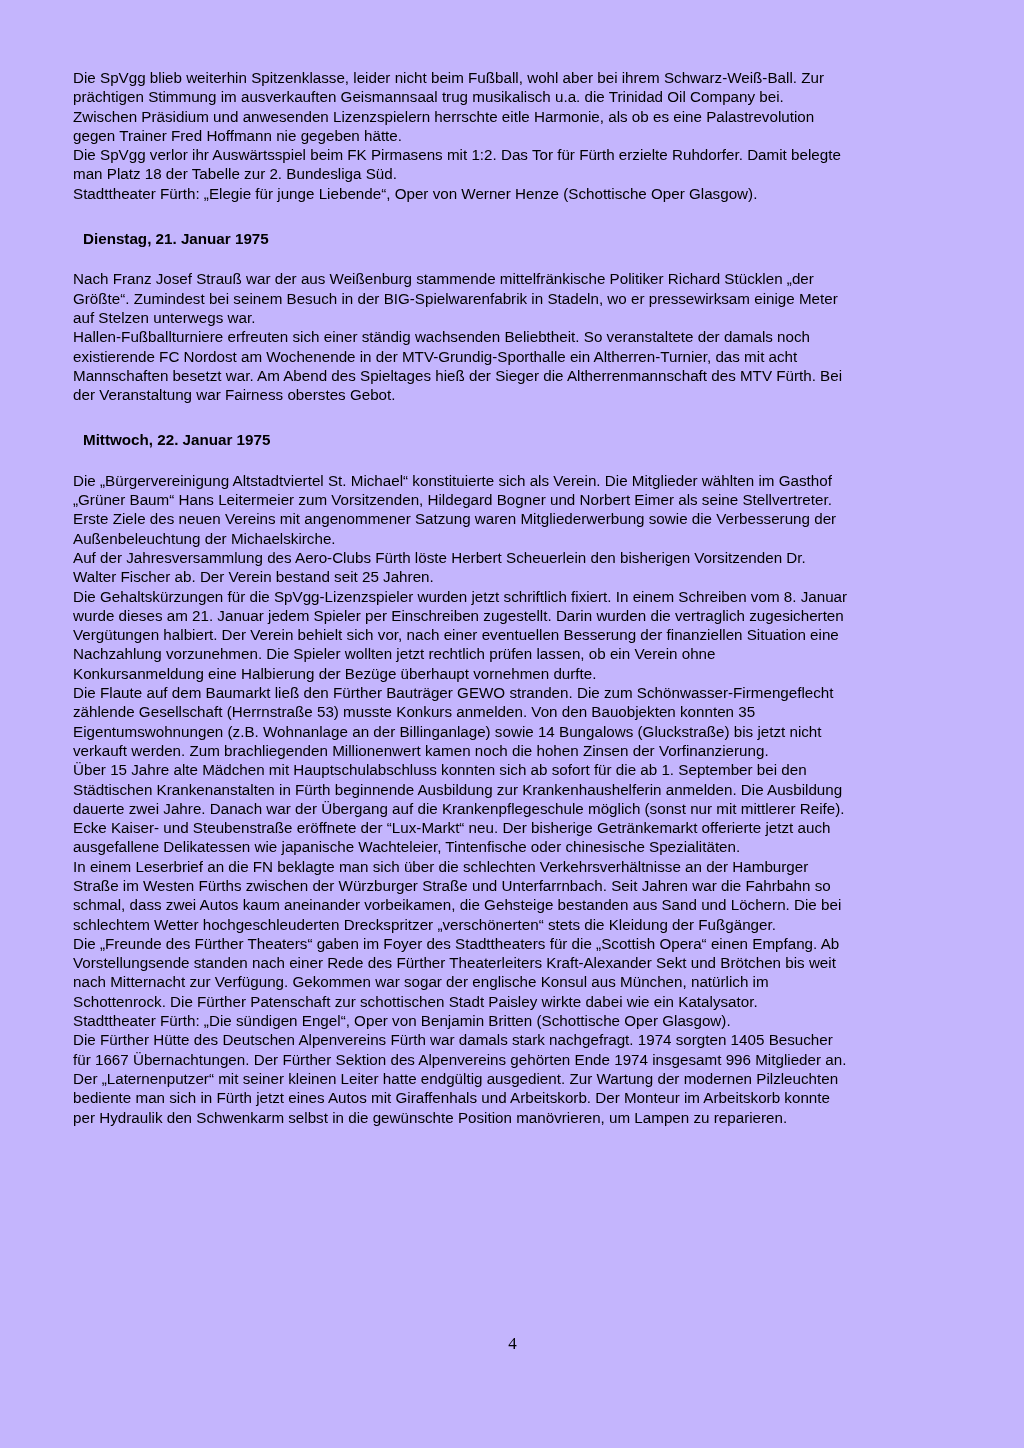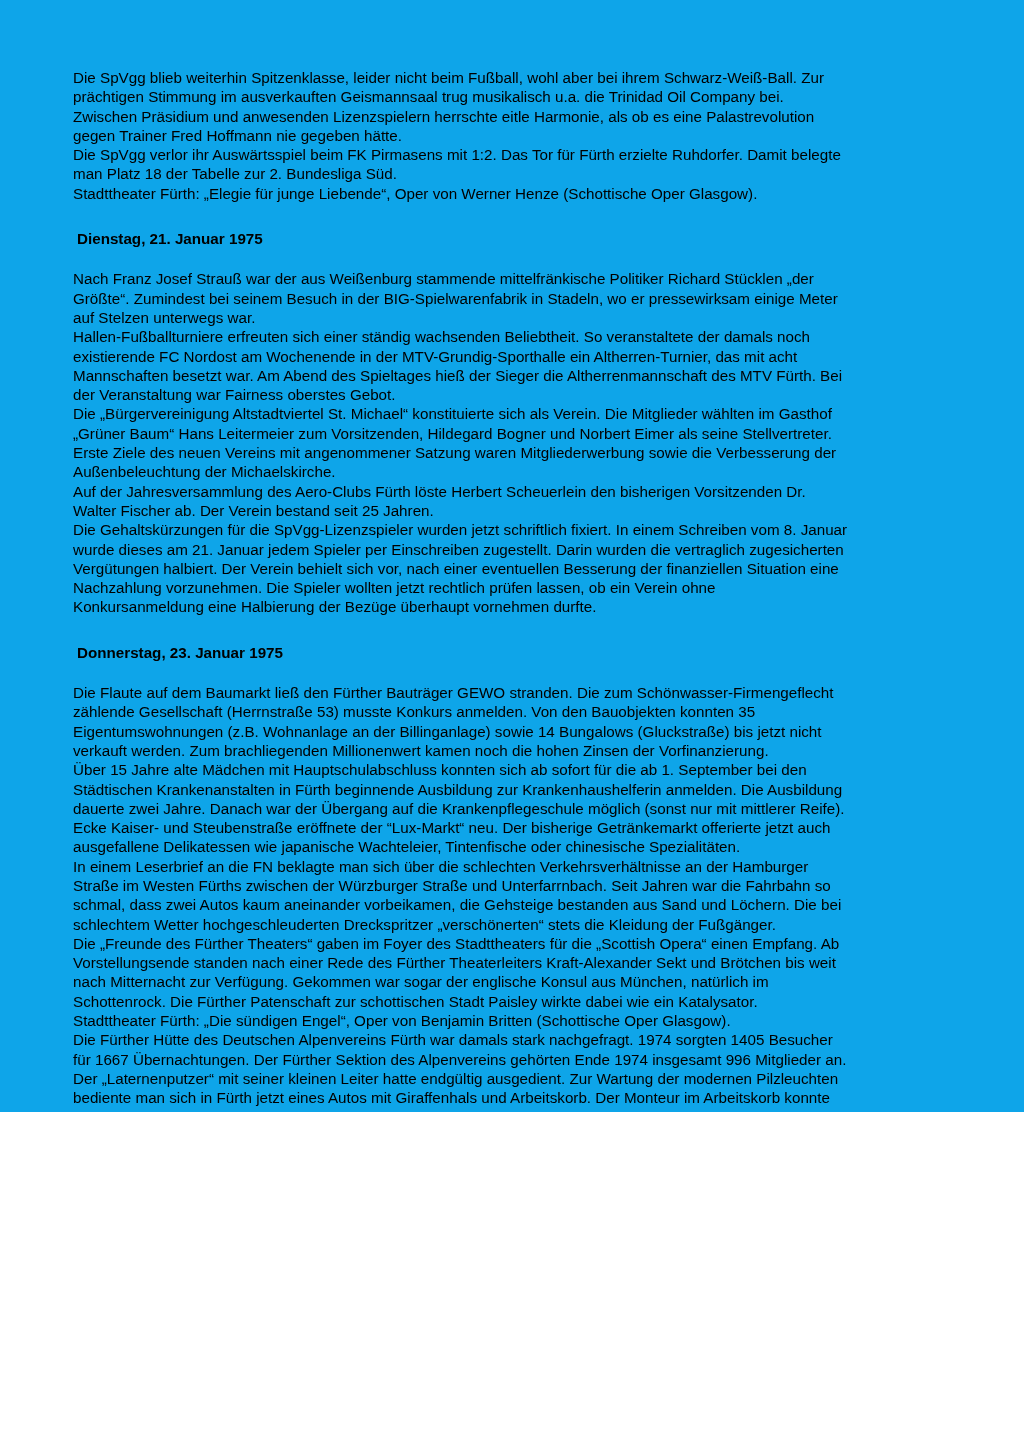--- a/index.html
+++ b/index.html
@@ -3,43 +3,43 @@
 <meta charset="utf-8">
 <style>
   html, body {
     margin: 0;
     padding: 0;
     background: #ffffff;
   }
   .page {
     position: relative;
     width: 1024px;
-    height: 1112px;
-    background: #0ea5e9;
+    height: 1448px;
+    background: #c4b5fd;
     overflow: hidden;
     color: #000000;
   }
   .doc-body {
     position: absolute;
     left: 73px;
     top: 68px;
     width: 879px;
     font-family: "Liberation Sans", sans-serif;
     font-size: 15.2px;
     line-height: 19.3px;
     color: #000000;
   }
   .paragraph {
     white-space: pre;
     margin: 0;
   }
   .heading {
     font-weight: bold;
     white-space: pre;
-    margin: 26px 0 21px 4px;
+    margin: 26px 0 21px 10px;
   }
   .doc-body > :first-child {
     margin-top: 0;
   }
   .page-number {
     position: absolute;
     top: 1334px;
     left: 73px;
     width: 879px;
     text-align: center;
@@ -61,32 +61,32 @@
 man Platz 18 der Tabelle zur 2. Bundesliga Süd.
 Stadttheater Fürth: „Elegie für junge Liebende“, Oper von Werner Henze (Schottische Oper Glasgow).</div>
       <div class="heading">Dienstag, 21. Januar 1975</div>
       <div class="paragraph">Nach Franz Josef Strauß war der aus Weißenburg stammende mittelfränkische Politiker Richard Stücklen „der
 Größte“. Zumindest bei seinem Besuch in der BIG-Spielwarenfabrik in Stadeln, wo er pressewirksam einige Meter
 auf Stelzen unterwegs war.
 Hallen-Fußballturniere erfreuten sich einer ständig wachsenden Beliebtheit. So veranstaltete der damals noch
 existierende FC Nordost am Wochenende in der MTV-Grundig-Sporthalle ein Altherren-Turnier, das mit acht
 Mannschaften besetzt war. Am Abend des Spieltages hieß der Sieger die Altherrenmannschaft des MTV Fürth. Bei
 der Veranstaltung war Fairness oberstes Gebot.</div>
+      <div class="heading">Mittwoch, 22. Januar 1975</div>
       <div class="paragraph">Die „Bürgervereinigung Altstadtviertel St. Michael“ konstituierte sich als Verein. Die Mitglieder wählten im Gasthof
 „Grüner Baum“ Hans Leitermeier zum Vorsitzenden, Hildegard Bogner und Norbert Eimer als seine Stellvertreter.
 Erste Ziele des neuen Vereins mit angenommener Satzung waren Mitgliederwerbung sowie die Verbesserung der
 Außenbeleuchtung der Michaelskirche.
 Auf der Jahresversammlung des Aero-Clubs Fürth löste Herbert Scheuerlein den bisherigen Vorsitzenden Dr.
 Walter Fischer ab. Der Verein bestand seit 25 Jahren.
 Die Gehaltskürzungen für die SpVgg-Lizenzspieler wurden jetzt schriftlich fixiert. In einem Schreiben vom 8. Januar
 wurde dieses am 21. Januar jedem Spieler per Einschreiben zugestellt. Darin wurden die vertraglich zugesicherten
 Vergütungen halbiert. Der Verein behielt sich vor, nach einer eventuellen Besserung der finanziellen Situation eine
 Nachzahlung vorzunehmen. Die Spieler wollten jetzt rechtlich prüfen lassen, ob ein Verein ohne
 Konkursanmeldung eine Halbierung der Bezüge überhaupt vornehmen durfte.</div>
-      <div class="heading">Donnerstag, 23. Januar 1975</div>
       <div class="paragraph">Die Flaute auf dem Baumarkt ließ den Fürther Bauträger GEWO stranden. Die zum Schönwasser-Firmengeflecht
 zählende Gesellschaft (Herrnstraße 53) musste Konkurs anmelden. Von den Bauobjekten konnten 35
 Eigentumswohnungen (z.B. Wohnanlage an der Billinganlage) sowie 14 Bungalows (Gluckstraße) bis jetzt nicht
 verkauft werden. Zum brachliegenden Millionenwert kamen noch die hohen Zinsen der Vorfinanzierung.
 Über 15 Jahre alte Mädchen mit Hauptschulabschluss konnten sich ab sofort für die ab 1. September bei den
 Städtischen Krankenanstalten in Fürth beginnende Ausbildung zur Krankenhaushelferin anmelden. Die Ausbildung
 dauerte zwei Jahre. Danach war der Übergang auf die Krankenpflegeschule möglich (sonst nur mit mittlerer Reife).
 Ecke Kaiser- und Steubenstraße eröffnete der “Lux-Markt“ neu. Der bisherige Getränkemarkt offerierte jetzt auch
 ausgefallene Delikatessen wie japanische Wachteleier, Tintenfische oder chinesische Spezialitäten.</div>
       <div class="paragraph">In einem Leserbrief an die FN beklagte man sich über die schlechten Verkehrsverhältnisse an der Hamburger

